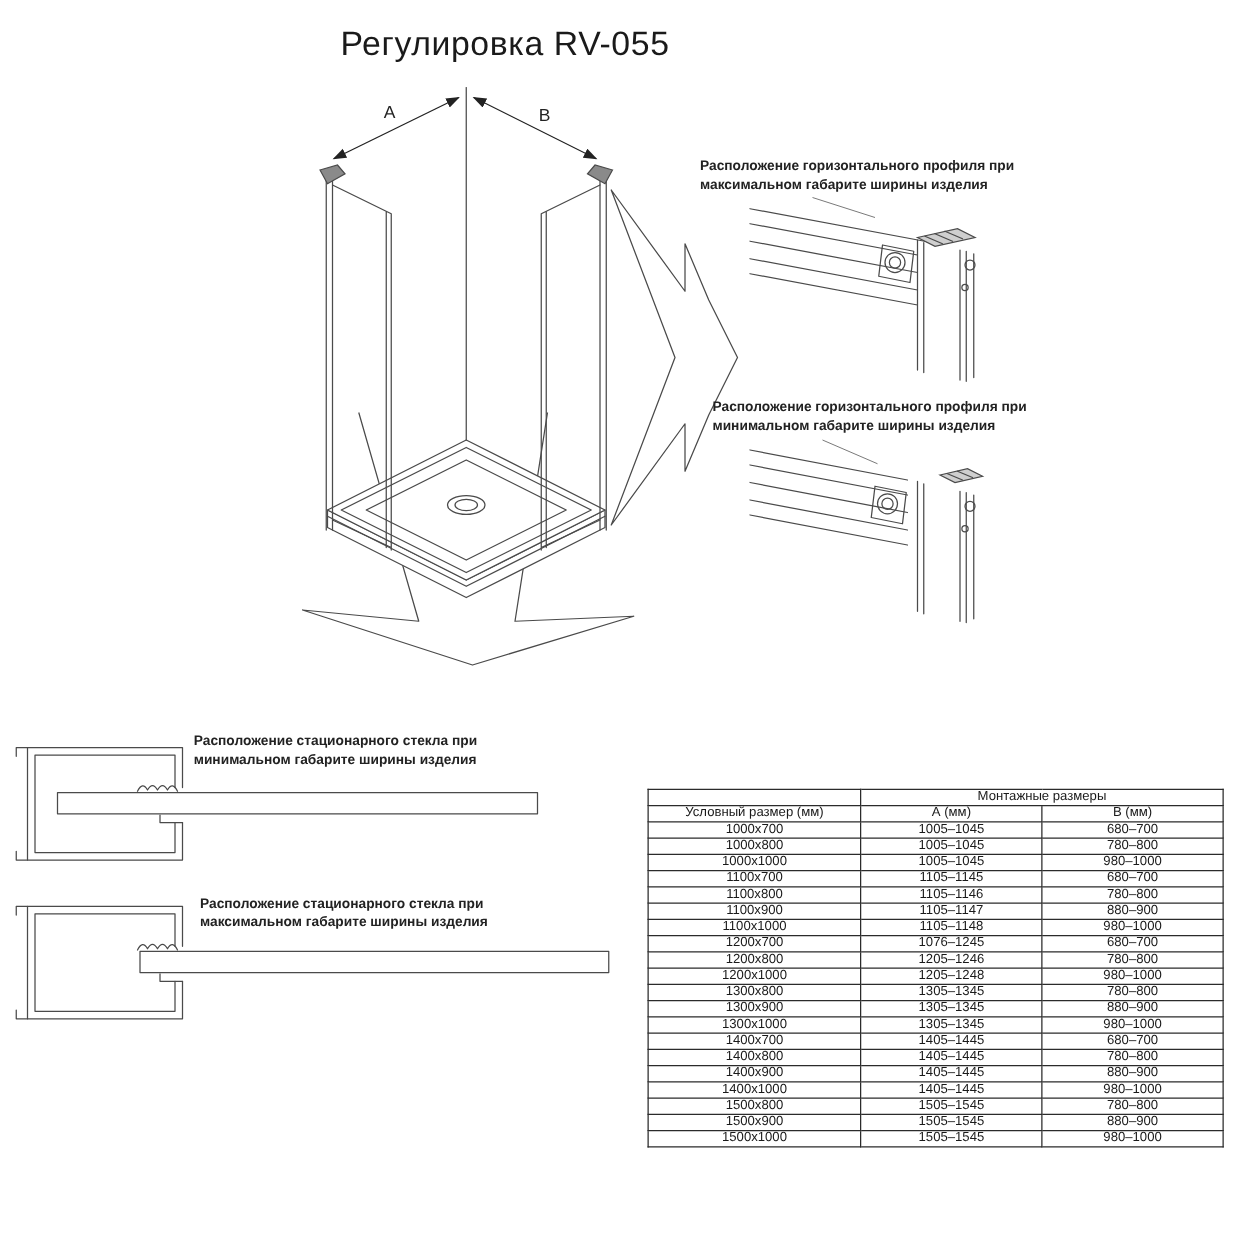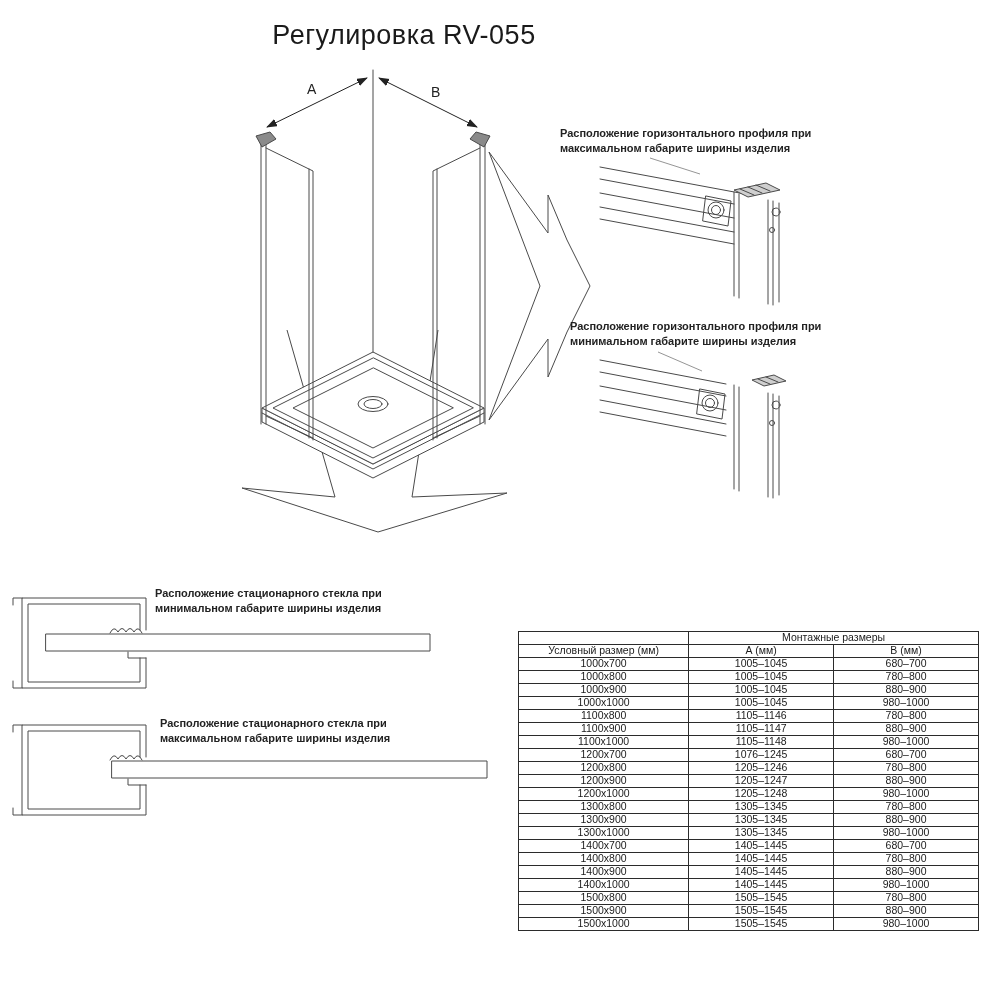--- a/index.html
+++ b/index.html
@@ -168,30 +168,30 @@
           <td>1000x700</td>
           <td>1005–1045</td>
           <td>680–700</td>
         </tr>
         <tr>
           <td>1000x800</td>
           <td>1005–1045</td>
           <td>780–800</td>
         </tr>
         <tr>
-          <td>1000x900</td>
-          <td>1005–1045</td>
-          <td>880–900</td>
-        </tr>
-        <tr>
           <td>1000x1000</td>
           <td>1005–1045</td>
           <td>980–1000</td>
         </tr>
         <tr>
+          <td>1100x700</td>
+          <td>1105–1145</td>
+          <td>680–700</td>
+        </tr>
+        <tr>
           <td>1100x800</td>
           <td>1105–1146</td>
           <td>780–800</td>
         </tr>
         <tr>
           <td>1100x900</td>
           <td>1105–1147</td>
           <td>880–900</td>
         </tr>
         <tr>
@@ -201,25 +201,20 @@
         </tr>
         <tr>
           <td>1200x700</td>
           <td>1076–1245</td>
           <td>680–700</td>
         </tr>
         <tr>
           <td>1200x800</td>
           <td>1205–1246</td>
           <td>780–800</td>
-        </tr>
-        <tr>
-          <td>1200x900</td>
-          <td>1205–1247</td>
-          <td>880–900</td>
         </tr>
         <tr>
           <td>1200x1000</td>
           <td>1205–1248</td>
           <td>980–1000</td>
         </tr>
         <tr>
           <td>1300x800</td>
           <td>1305–1345</td>
           <td>780–800</td>

